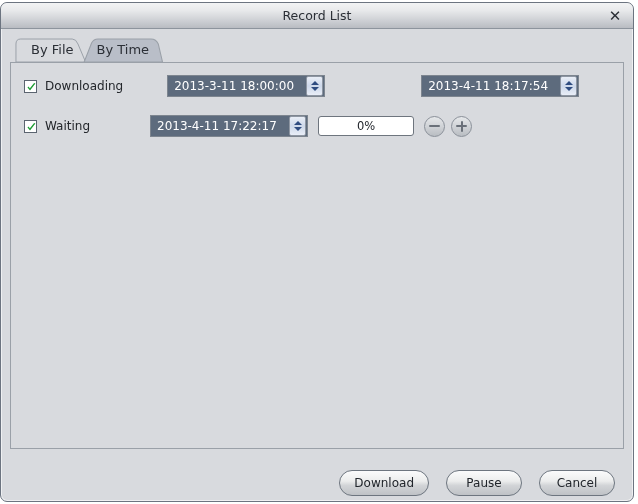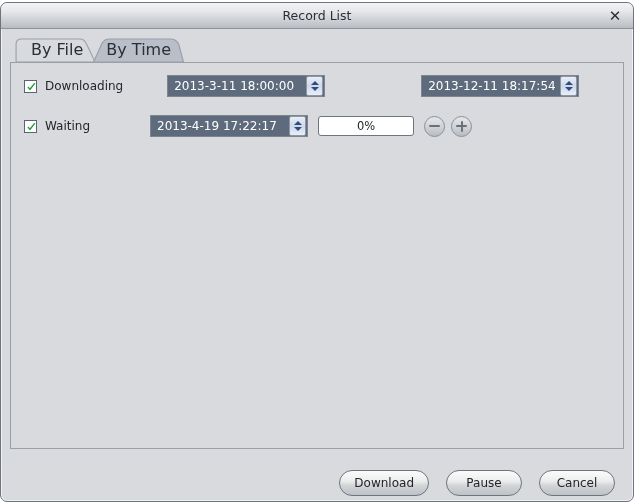--- a/index.html
+++ b/index.html
@@ -70,21 +70,21 @@
     height: 24px;
     margin: 9px 0 0 0;
     padding-left: 14px;
   }
   .tab {
     position: relative;
     display: inline-block;
     height: 24px;
     line-height: 23px;
     padding: 0 14px 0 16px;
-    font-size: 16px;
+    font-size: 13px;
     color: #2b2f36;
     box-sizing: border-box;
     cursor: pointer;
     vertical-align: bottom;
   }
   .tab .tab-shape {
     position: absolute;
     left: 0; top: 0;
     width: 100%;
     height: 100%;
@@ -314,21 +314,21 @@
         <span class="dval">2013-3-11 18:00:00</span>
         <span class="spinner">
           <span class="arw up"></span>
           <span class="arw dn"></span>
         </span>
       </div>
 
       <span class="gap-b"></span>
 
       <div class="datefield">
-        <span class="dval">2013-12-11 18:17:54</span>
+        <span class="dval">2013-4-11 18:17:54</span>
         <span class="spinner">
           <span class="arw up"></span>
           <span class="arw dn"></span>
         </span>
       </div>
 
       <span class="gap-c"></span>
 
       <div class="progress">
         <div class="fill" id="fill-1" style="width: 44%; background: rgb(7, 180, 200);"></div>
@@ -343,21 +343,21 @@
             <path d="M1.5,5.6 L4,8.4 L9.4,1.6 L8.1,1.0 L3.9,6.2 L2.4,4.6 Z" fill="#1d9e34"></path>
           </svg>
         </div>
         <span class="check-label">Waiting</span>
       </div>
 
 
       <span class="gap-b"></span>
 
       <div class="datefield">
-        <span class="dval">2013-4-19 17:22:17</span>
+        <span class="dval">2013-4-11 17:22:17</span>
         <span class="spinner">
           <span class="arw up"></span>
           <span class="arw dn"></span>
         </span>
       </div>
 
       <span class="gap-c"></span>
 
       <div class="progress">
         <div class="fill" id="fill-2" style="width: 0%; background: rgb(7, 180, 200);"></div>

